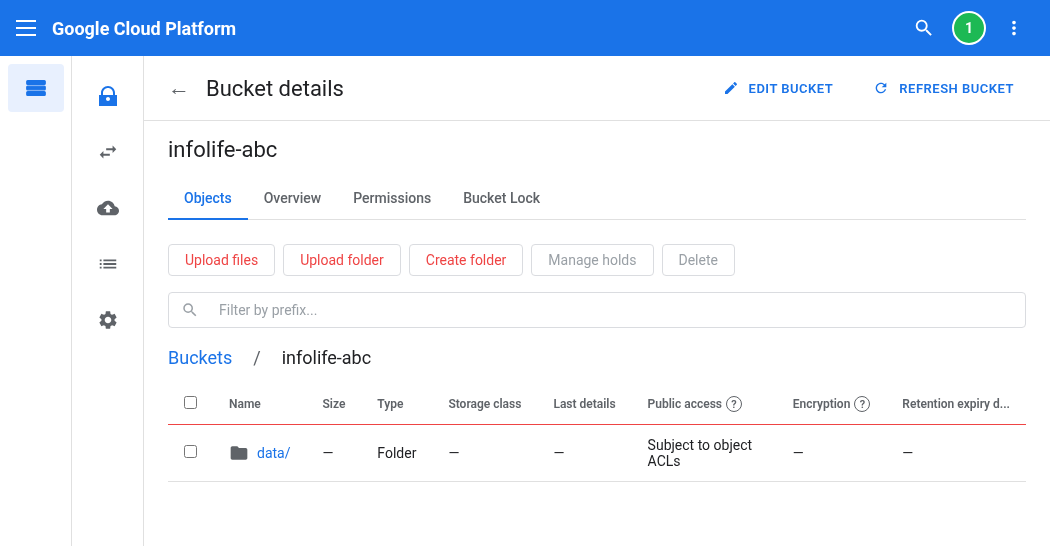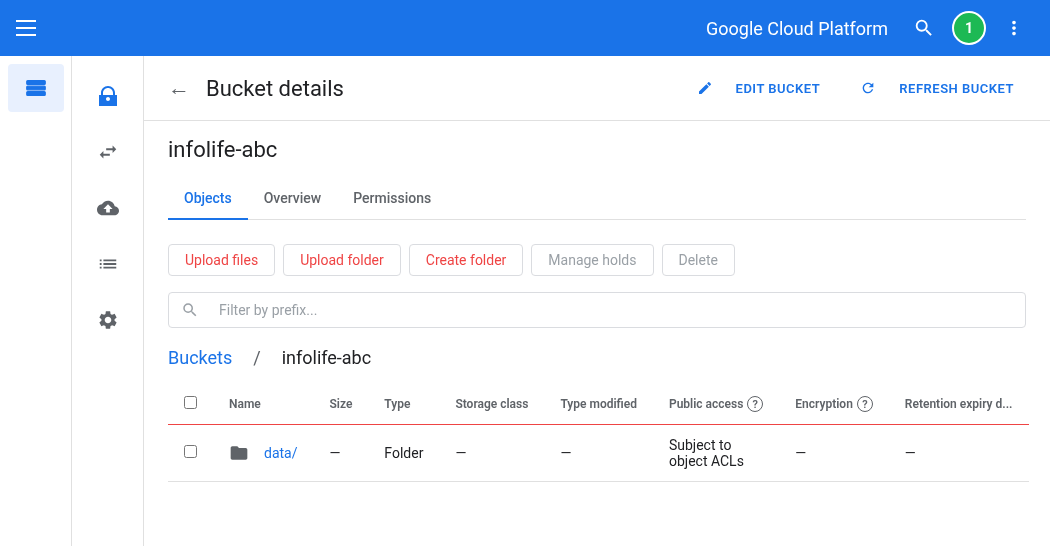--- a/index.html
+++ b/index.html
@@ -9,21 +9,21 @@
     .top-nav {
       background: #1a73e8;
       height: 56px;
       display: flex;
       align-items: center;
       padding: 0 16px;
       color: #fff;
       gap: 16px;
     }
     .top-nav-menu-icon { font-size: 20px; cursor: pointer; display: flex; align-items: center; }
-    .top-nav-title { font-size: 18px; font-weight: 400; flex: 1; text-align: right; }
+    .top-nav-title { font-size: 18px; font-weight: 700; flex: 1; }
     .top-nav-icons { display: flex; align-items: center; gap: 8px; }
     .top-nav-icon-btn {
       width: 40px; height: 40px;
       border-radius: 50%;
       display: flex; align-items: center; justify-content: center;
       cursor: pointer; color: #fff;
       font-size: 20px;
     }
     .avatar-circle {
       width: 34px; height: 34px;
@@ -98,21 +98,21 @@
       cursor: pointer;
       display: flex; align-items: center;
     }
     .page-title {
       font-size: 22px;
       font-weight: 400;
       color: #202124;
       flex: 1;
     }
     .action-btn {
-      display: flex; align-items: center; gap: 23px;
+      display: flex; align-items: center; gap: 10px;
       color: #1a73e8;
       font-size: 13px;
       font-weight: 600;
       letter-spacing: 0.5px;
       cursor: pointer;
       padding: 8px 12px;
       border-radius: 4px;
       text-transform: uppercase;
     }
 
@@ -203,21 +203,21 @@
     .th-with-icon { display: flex; align-items: center; gap: 4px; }
     .help-icon {
       width: 16px; height: 16px;
       border-radius: 50%;
       border: 1px solid #5f6368;
       display: inline-flex; align-items: center; justify-content: center;
       font-size: 11px; color: #5f6368;
       cursor: pointer;
     }
     .checkbox { cursor: pointer; }
-    .file-name-cell { display: flex; align-items: center; gap: 7px; }
+    .file-name-cell { display: flex; align-items: center; }
     .file-link { color: #1a73e8; cursor: pointer; }
     .dash { color: #5f6368; }
 
     
     .hamburger { display: flex; flex-direction: column; gap: 5px; cursor: pointer; }
     .hamburger span { display: block; width: 20px; height: 2px; background: #fff; }
   </style>
 </head>
 <body>
 
@@ -311,20 +311,21 @@
       </div>
     </div>
 
     <div class="content-area">
       <div class="bucket-name">infolife-abc</div>
 
       <div class="tabs">
         <div class="tab active">Objects</div>
         <div class="tab">Overview</div>
         <div class="tab">Permissions</div>
+        <div class="tab">Bucket Lock</div>
       </div>
 
       <div class="btn-row">
         <button class="outline-btn">Upload files</button>
         <button class="outline-btn">Upload folder</button>
         <button class="outline-btn">Create folder</button>
         <button class="outline-btn" disabled="">Manage holds</button>
         <button class="outline-btn" disabled="">Delete</button>
       </div>
 
@@ -344,21 +345,21 @@
       <table class="data-table">
         <thead>
           <tr>
             <th style="width:32px">
               <input type="checkbox" class="checkbox" style="">
             </th>
             <th>Name</th>
             <th>Size</th>
             <th>Type</th>
             <th>Storage class</th>
-            <th>Type modified</th>
+            <th>Last details</th>
             <th>
               <div class="th-with-icon">
                 <span>Public access</span>
                 <span class="help-icon">?</span>
               </div>
             </th>
             <th>
               <div class="th-with-icon">
                 <span>Encryption</span>
                 <span class="help-icon">?</span>

